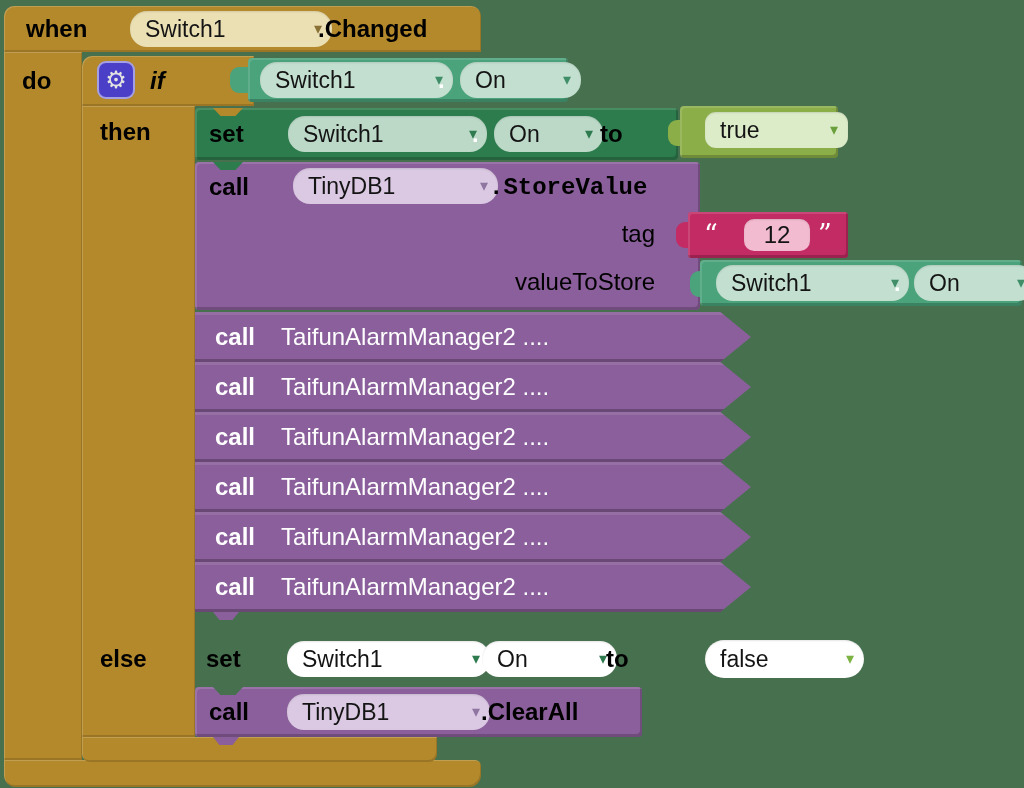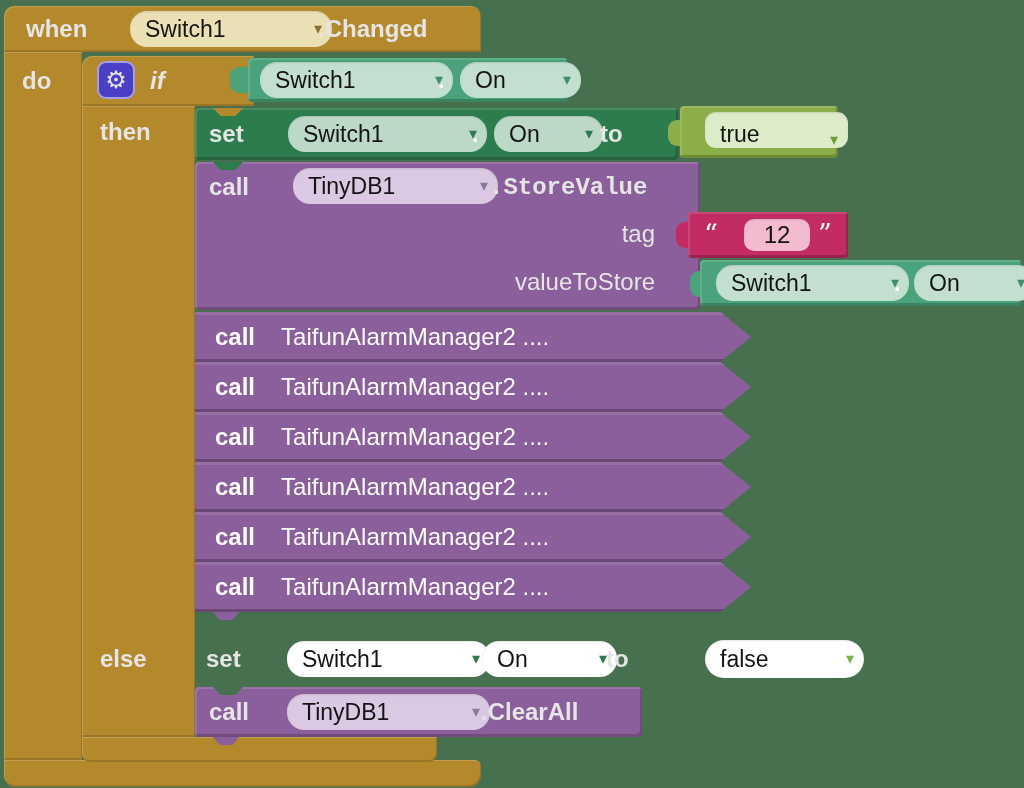--- a/index.html
+++ b/index.html
@@ -2,21 +2,21 @@
 <html><head>
 <meta charset="utf-8">
 <style>
   html,body{margin:0;padding:0;background:#47704F;}
   #canvas{position:relative;width:1024px;height:788px;background:#47704F;overflow:hidden;
           font-family:"Liberation Sans",sans-serif;}
   .goldpart{position:absolute;background:#B3892C;
             box-shadow:inset 1px 1px 0 rgba(255,255,255,.18), inset -1px -2px 0 rgba(0,0,0,.14);}
   .blk{position:absolute;border-radius:4px;
        box-shadow:inset 2px 2px 0 rgba(255,255,255,.13), inset -2px -3px 0 rgba(0,0,0,.20);}
-  .kw{position:absolute;color:#e5e5e5;font-weight:700;font-size:24px;display:flex;align-items:center;}
+  .kw{position:absolute;color:#000000;font-weight:700;font-size:24px;display:flex;align-items:center;}
   .plain{font-weight:400;}
   .rt{justify-content:flex-end;}
   .pill{position:absolute;display:flex;align-items:center;justify-content:space-between;
         border-radius:17px;padding:0 10px 0 15px;font-size:23px;color:#141414;
         box-shadow:inset 0 1px 2px rgba(0,0,0,.10);}
   .arr{font-size:16px;line-height:1;margin-left:8px;font-weight:400;}
   .tab{position:absolute;border-radius:9px 0 0 9px;}
   .notch{position:absolute;width:30px;height:8px;clip-path:polygon(0 0,100% 0,75% 100%,25% 100%);}
   .ttab{position:absolute;width:26px;height:8px;clip-path:polygon(0 0,100% 0,75% 100%,25% 100%);}
   .dot{position:absolute;color:#fff;font-size:24px;font-weight:700;display:flex;align-items:center;}
@@ -78,21 +78,21 @@
   </div>
   <div class="dot" style="left:472px;top:108px;height:52px;">.</div>
   <div class="pill" style="left:494px;top:116px;width:84px;height:36px;background:#BCD9C8;">
     <span>On</span>
     <span class="arr" style="color:#2E7B4F;">▾</span>
   </div>
   <div class="kw" style="left:600px;top:108px;height:52px;">to</div>
 
   <div class="tab" style="left:668px;top:120px;width:14px;height:26px;background:#8BAE49;"></div>
   <div class="blk" style="left:680px;top:106px;width:158px;height:52px;background:#8BAE49;"></div>
-  <div class="pill" style="left:705px;top:112px;width:118px;height:36px;background:#DCEBC8;border-radius:11px;align-items:flex-end;">
+  <div class="pill" style="left:705px;top:112px;width:118px;height:36px;background:#DCEBC8;border-radius:11px;">
     <span>true</span>
     <span class="arr" style="color:#69A03C;">▾</span>
   </div>
 
   <div class="blk" style="left:195px;top:162px;width:505px;height:148px;background:#8B5F9B;"></div>
   <div class="notch" style="left:213px;top:162px;background:#2D7C4D;"></div>
   <div class="kw" style="left:209px;top:164px;height:46px;">call</div>
   <div class="pill" style="left:293px;top:168px;width:180px;height:36px;background:#DBC9E3;">
     <span>TinyDB1</span>
     <span class="arr" style="color:#8F76A1;">▾</span>

